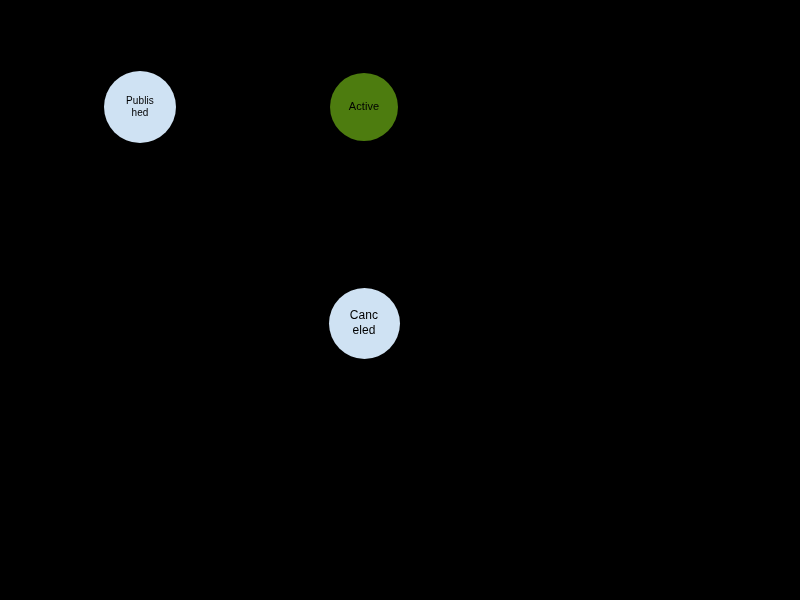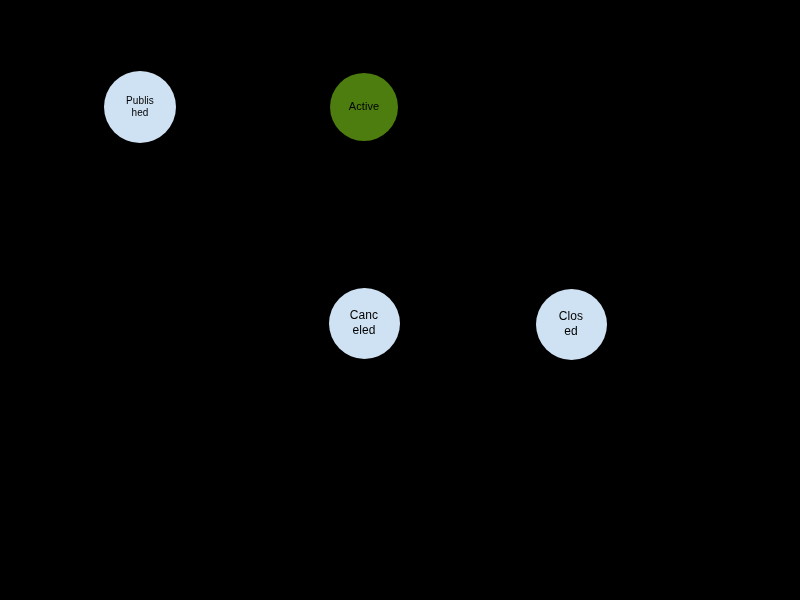--- a/index.html
+++ b/index.html
@@ -54,20 +54,14 @@
     </div>
   </div>
 
   <div class="node" style="left: 328.5px; top: 287.5px; width: 71px; height: 71px; font-size: 12px; background: rgb(207, 226, 243); color: rgb(0, 0, 0); text-align: center;">
     <div class="label">
       <span class="line">Canc</span>
       <span class="line">eled</span>
     </div>
   </div>
 
-  <div class="node" style="left: 535.5px; top: 288.5px; width: 71px; height: 71px; font-size: 12px; background: rgb(207, 226, 243); color: rgb(0, 0, 0);">
-    <div class="label">
-      <span class="line">Clos</span>
-      <span class="line">ed</span>
-    </div>
-  </div>
 
 </div>
 
 </body></html>

